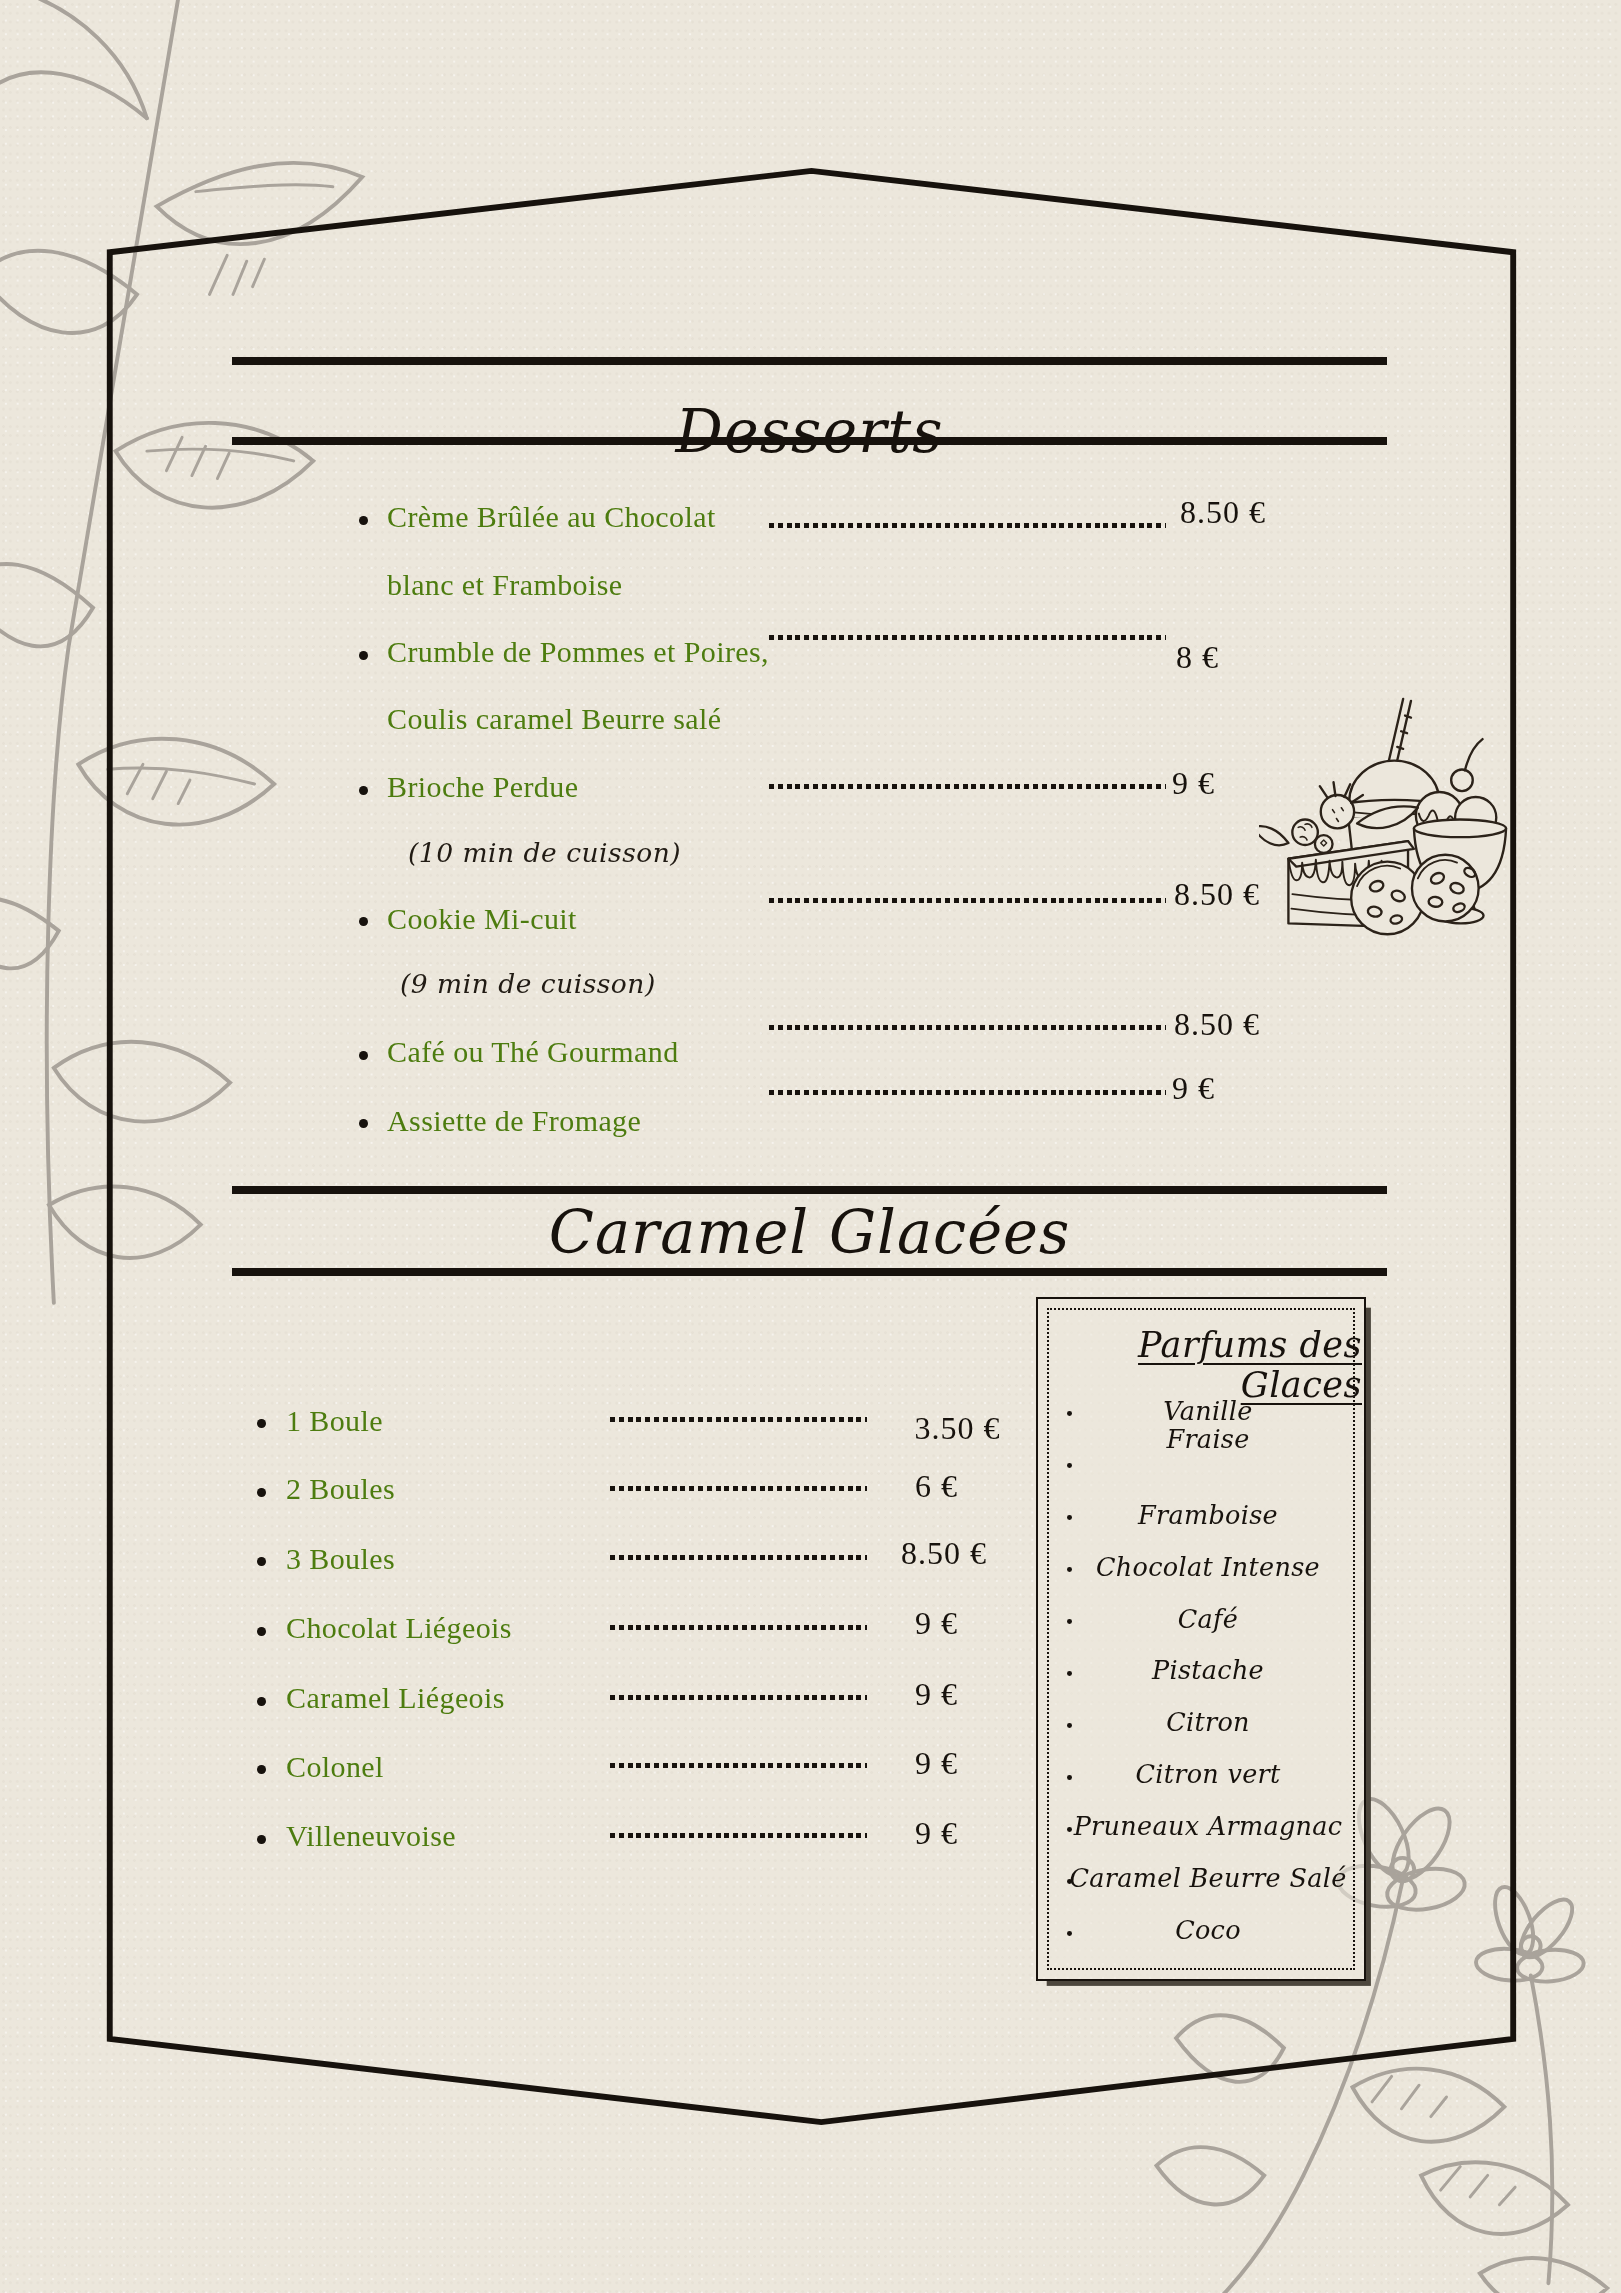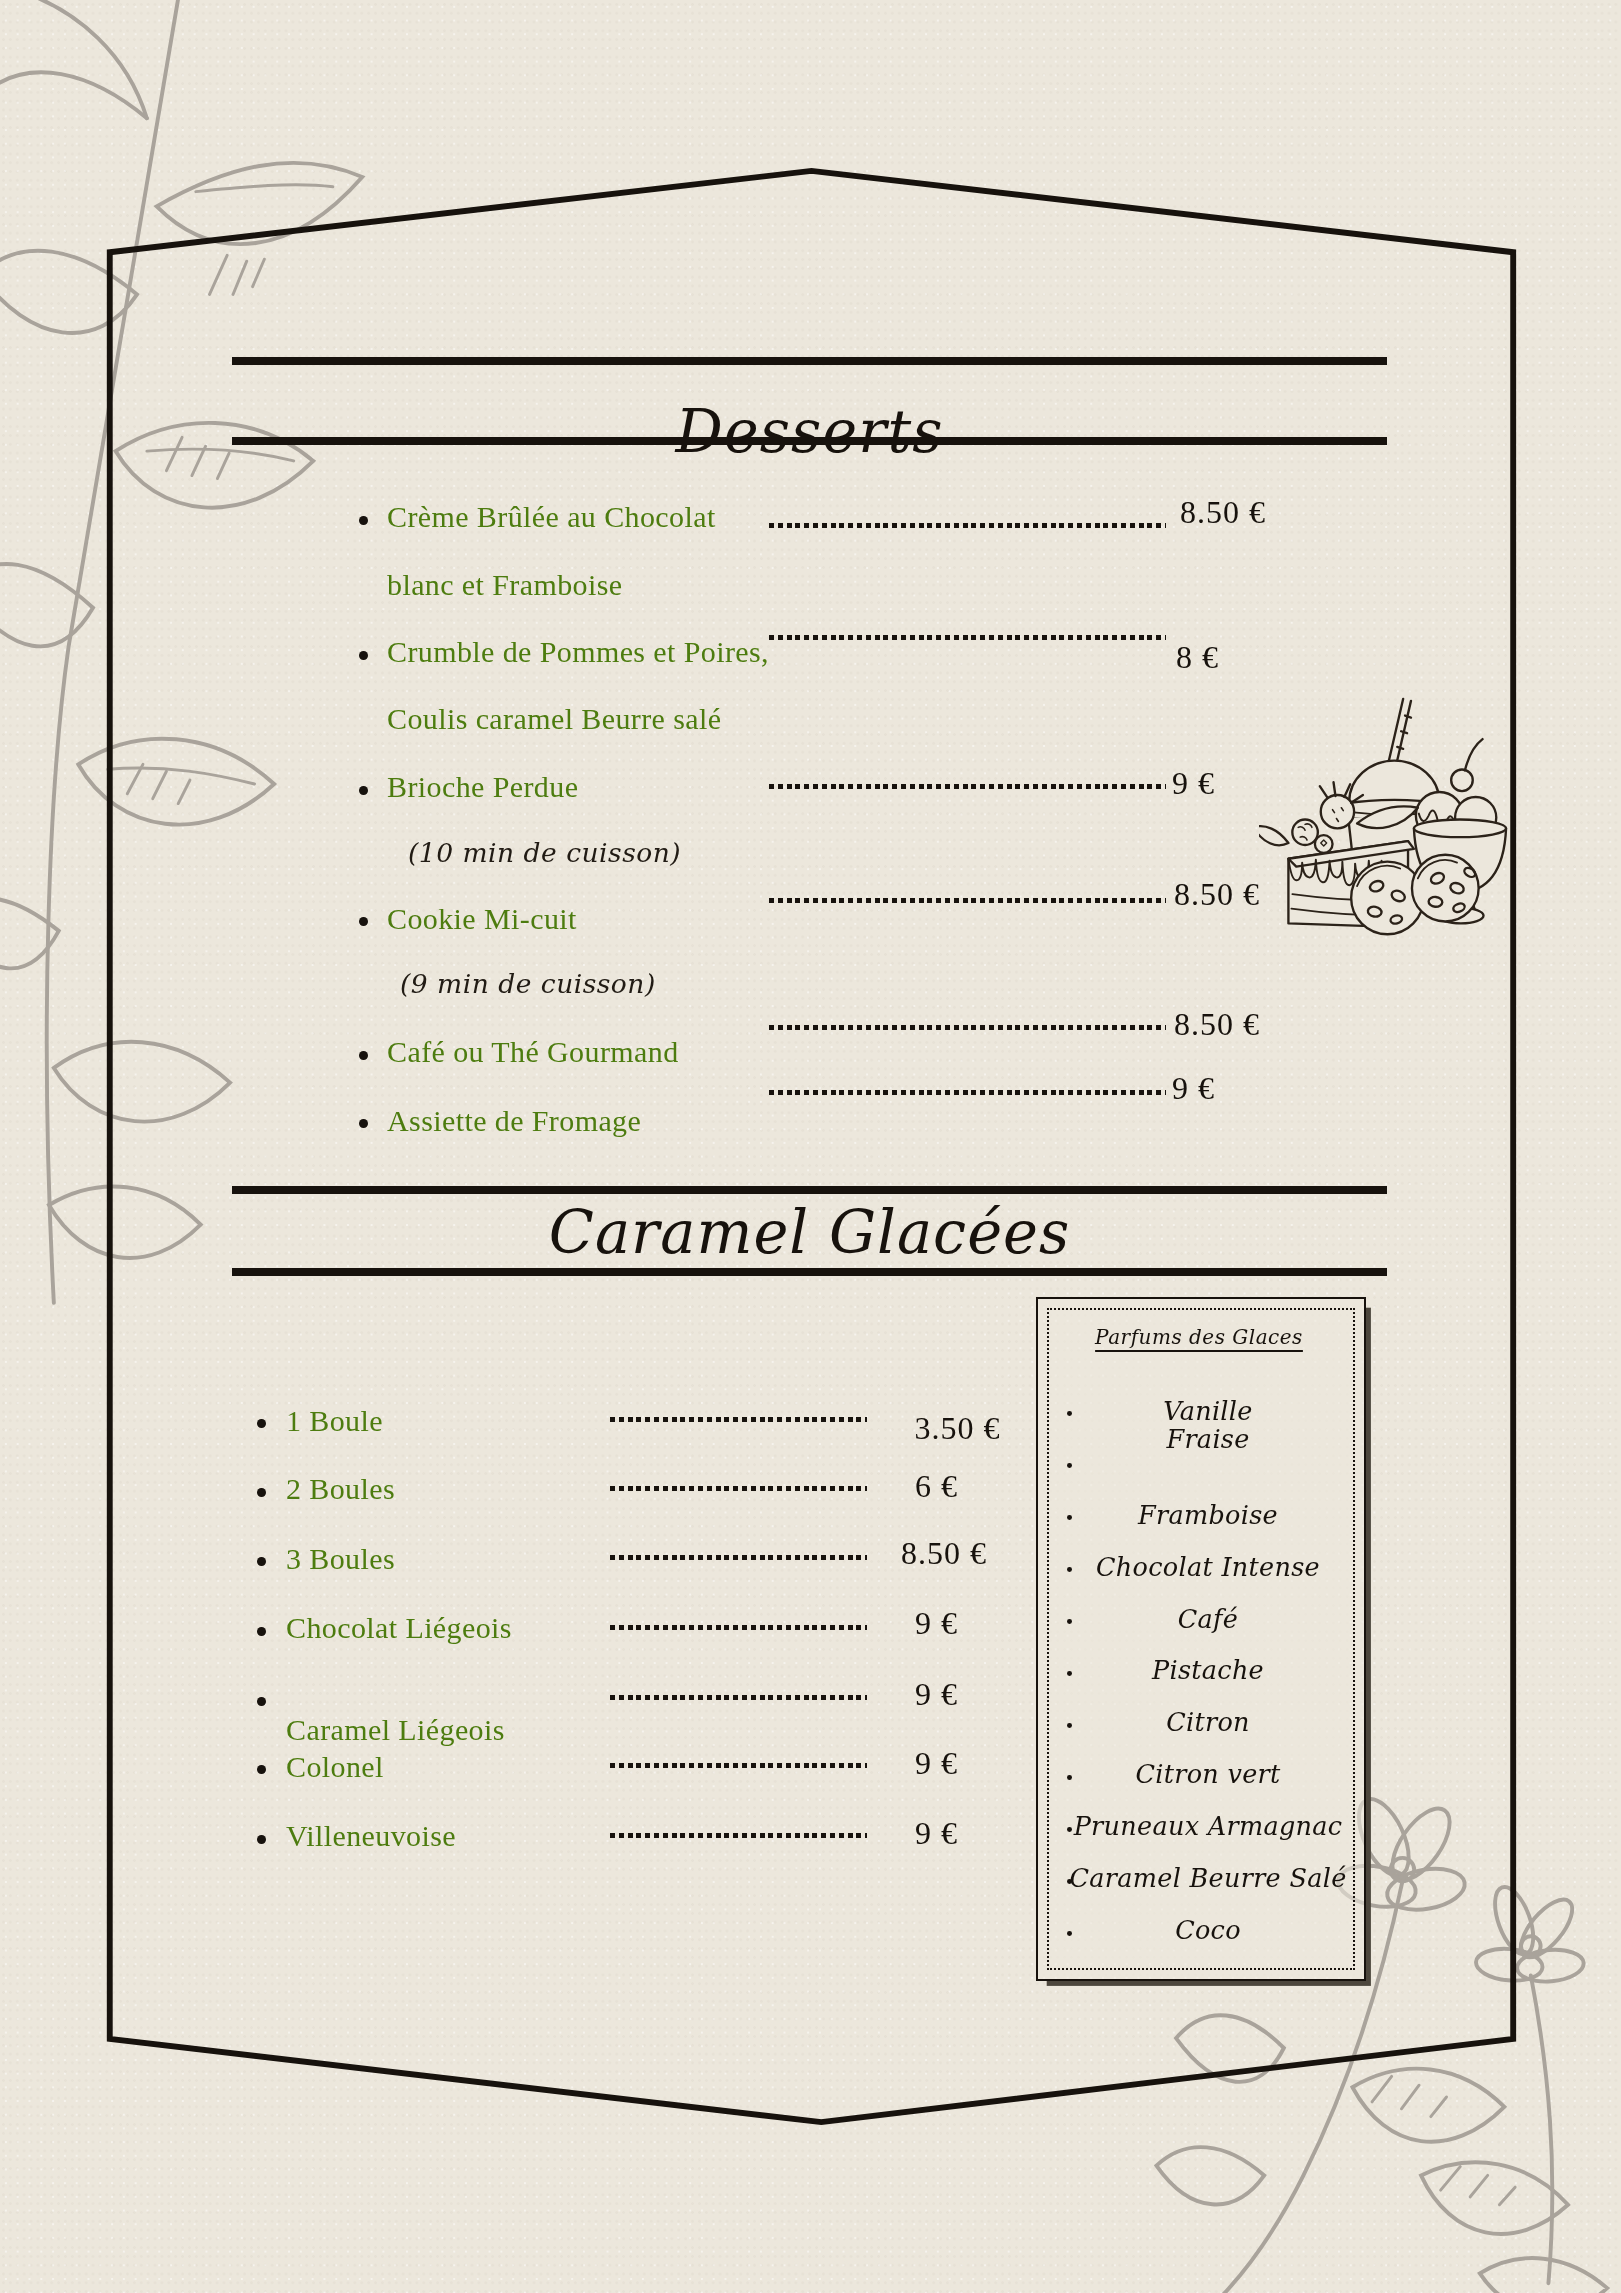--- a/index.html
+++ b/index.html
@@ -44,22 +44,22 @@
   .price.center{text-align:center;}
   .parf-box{
     position:absolute;left:1036px;top:1297px;width:326px;height:680px;
     border:2.9px solid #17120d;background:rgba(236,231,220,.6);
     box-shadow:7.8px 7.8px 0 -2.9px #4c463c;
   }
   .parf-inner{
     position:absolute;inset:8.8px;border:2px dotted #17120d;
   }
   .parf-title{
-    position:absolute;left:1036px;top:1325px;width:326px;text-align:center;
-    font-family:"DejaVu Serif", serif;font-style:italic;font-size:20px;
+    position:absolute;left:1036px;top:1325px;width:326px;text-align:right;
+    font-family:"DejaVu Serif", serif;font-style:italic;font-size:35px;
     letter-spacing:0.5px;text-decoration:underline;text-decoration-thickness:2px;
     text-underline-offset:5.9px;color:#17120d;
   }
   .flavor{
     position:absolute;left:1068px;width:280px;text-align:center;
     font-family:"DejaVu Serif", serif;font-style:italic;font-size:25.5px;
     letter-spacing:0.3px;color:#17120d;white-space:nowrap;
   }
   .parf-dot{
     position:absolute;width:4.9px;height:4.9px;border-radius:50%;background:#17120d;left:1067px;
@@ -222,21 +222,21 @@
   <div class="it-name" style="left:286px;top:1542px;">3 Boules</div>
   <div class="leader" style="left:610px;top:1555px;width:257px;"></div>
   <div class="price center" style="left:863px;top:1535px;width:162px;">8.50 €</div>
 
   <div class="bullet" style="left:257px;top:1627px;"></div>
   <div class="it-name" style="left:286px;top:1611px;">Chocolat Liégeois</div>
   <div class="leader" style="left:610px;top:1625px;width:257px;"></div>
   <div class="price center" style="left:863px;top:1605px;width:147px;">9 €</div>
 
   <div class="bullet" style="left:257px;top:1697px;"></div>
-  <div class="it-name" style="left:286px;top:1681px;margin-top:32px;">Caramel Liégeois</div>
+  <div class="it-name" style="left:286px;top:1681px;">Caramel Liégeois</div>
   <div class="leader" style="left:610px;top:1695px;width:257px;"></div>
   <div class="price center" style="left:863px;top:1676px;width:147px;">9 €</div>
 
   <div class="bullet" style="left:257px;top:1765px;"></div>
   <div class="it-name" style="left:286px;top:1750px;">Colonel</div>
   <div class="leader" style="left:610px;top:1763px;width:257px;"></div>
   <div class="price center" style="left:863px;top:1745px;width:147px;">9 €</div>
 
   <div class="bullet" style="left:257px;top:1835px;"></div>
   <div class="it-name" style="left:286px;top:1819px;">Villeneuvoise</div>

